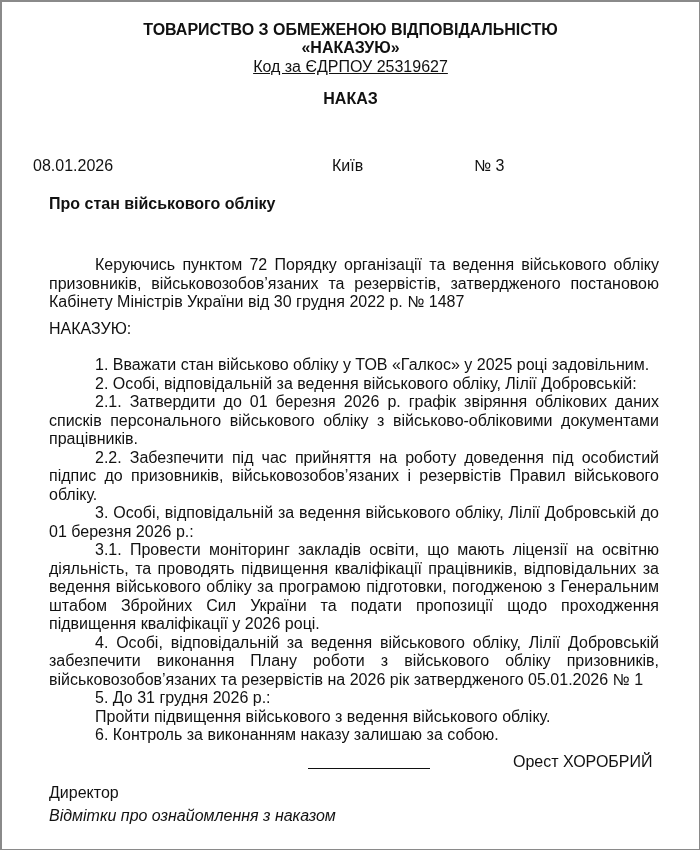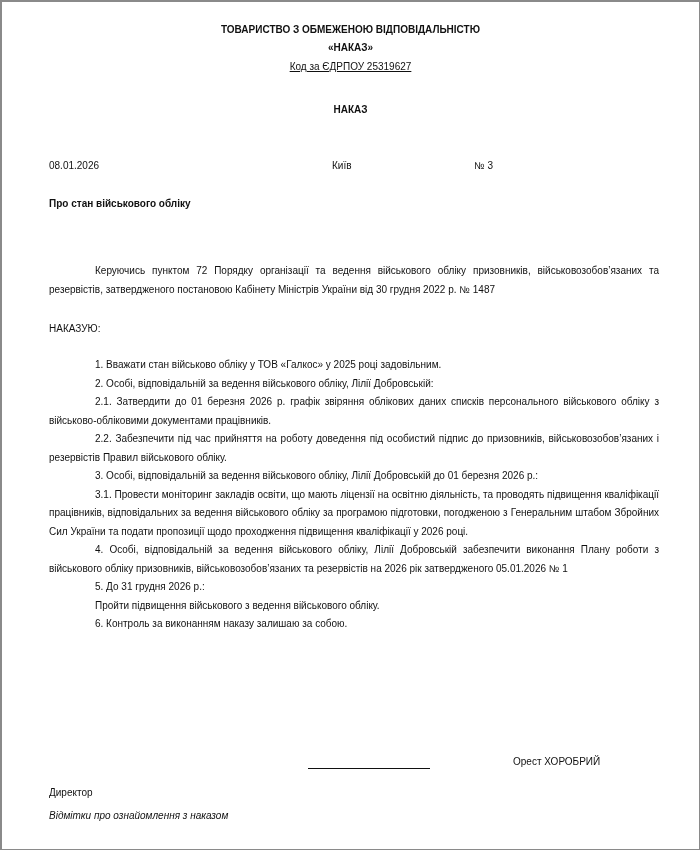--- a/index.html
+++ b/index.html
@@ -6,21 +6,21 @@
   body { width: 700px; height: 850px; overflow: hidden; }
   .page {
     position: relative;
     width: 700px; height: 850px;
     box-sizing: border-box;
     border: 1px solid #8a8a8a;
     border-top-width: 2px;
     border-left-width: 2px;
     background: #fff;
     font-family: "Liberation Sans", sans-serif;
-    font-size: 10px;
+    font-size: 16px;
     color: #111;
     line-height: 18.5px;
   }
   .abs { position: absolute; }
   .center { left: 0; right: 0; text-align: center; }
   .bold { font-weight: bold; }
   .italic { font-style: italic; }
   .body {
     position: absolute;
     left: 47px; width: 610px;
@@ -33,32 +33,32 @@
     width: 122px; height: 0;
     border-top: 1.5px solid #111;
   }
 </style>
 </head>
 <body>
 
 <div class="page">
 
   <div class="abs center bold" style="top:19px;">ТОВАРИСТВО З ОБМЕЖЕНОЮ ВІДПОВІДАЛЬНІСТЮ</div>
-  <div class="abs center bold" style="top:37px;">«НАКАЗ»</div>
+  <div class="abs center bold" style="top:37px;">«НАКАЗУЮ»</div>
   <div class="abs center" style="top:56px;text-decoration:underline;">Код за ЄДРПОУ 25319627</div>
 
-  <div class="abs center bold" style="top:99px;">НАКАЗ</div>
+  <div class="abs center bold" style="top:88px;">НАКАЗ</div>
 
-  <div class="abs" style="left:47px; top:155px;">08.01.2026</div>
+  <div class="abs" style="left:31px; top:155px;">08.01.2026</div>
   <div class="abs" style="left:330px; top:155px;">Київ</div>
   <div class="abs" style="left:472px; top:155px;">№ 3</div>
 
   <div class="abs bold" style="left:47px; top:193px;">Про стан військового обліку</div>
 
-  <div class="body just indent" style="top:260px;">Керуючись пунктом 72 Порядку організації та ведення військового обліку призовників, військовозобов’язаних та резервістів, затвердженого постановою Кабінету Міністрів України від 30 грудня 2022 р. № 1487</div>
+  <div class="body just indent" style="top:254px;">Керуючись пунктом 72 Порядку організації та ведення військового обліку призовників, військовозобов’язаних та резервістів, затвердженого постановою Кабінету Міністрів України від 30 грудня 2022 р. № 1487</div>
 
   <div class="abs" style="left:47px; top:318px;">НАКАЗУЮ:</div>
 
   <div class="body" style="top:354px;">
     <div class="just indent">1.  Вважати стан військово обліку у ТОВ «Галкос» у 2025 році задовільним.</div>
     <div class="just indent">2.  Особі, відповідальній за ведення військового обліку, Лілії Добровській:</div>
     <div class="just indent">2.1. Затвердити до 01 березня  2026 р. графік звіряння облікових даних списків персонального військового обліку з військово-обліковими документами працівників.</div>
     <div class="just indent">2.2. Забезпечити під час прийняття на роботу доведення під особистий підпис до призовників, військовозобов’язаних і резервістів Правил військового обліку.</div>
     <div class="just indent">3. Особі, відповідальній за ведення військового обліку, Лілії Добровській до 01 березня 2026 р.:</div>
     <div class="just indent">3.1. Провести моніторинг закладів освіти, що мають ліцензії на освітню діяльність, та проводять підвищення кваліфікації працівників, відповідальних за ведення військового обліку за програмою підготовки, погодженою з Генеральним штабом Збройних Сил України та подати пропозиції щодо проходження підвищення кваліфікації у 2026 році.</div>

